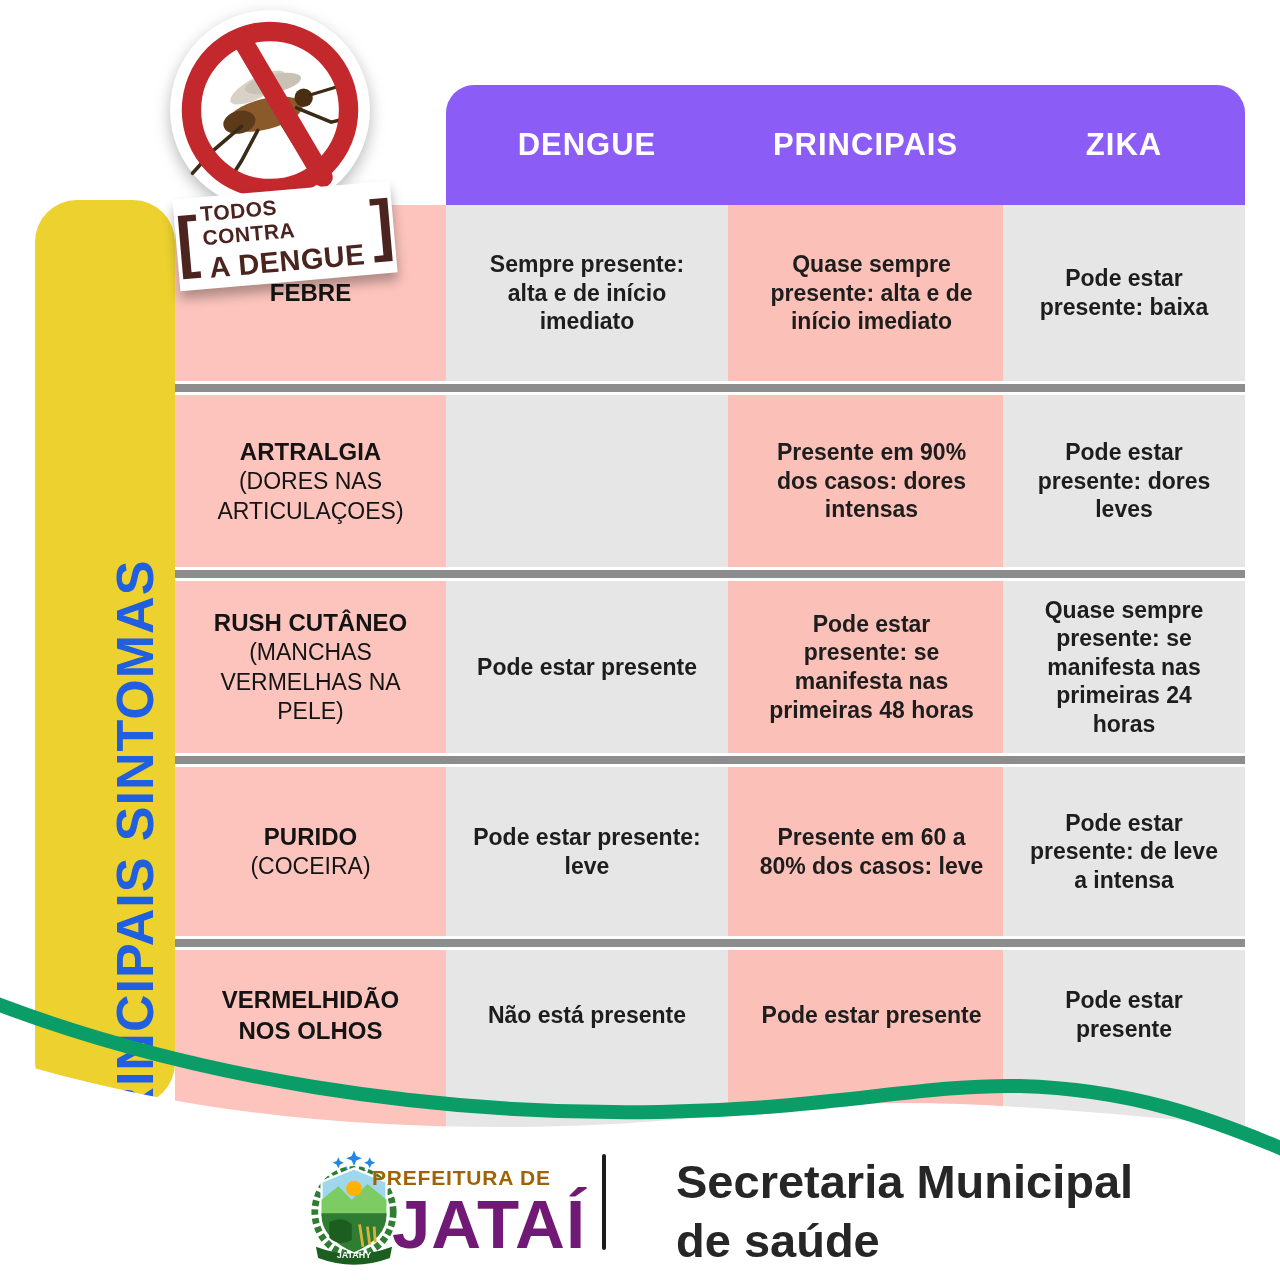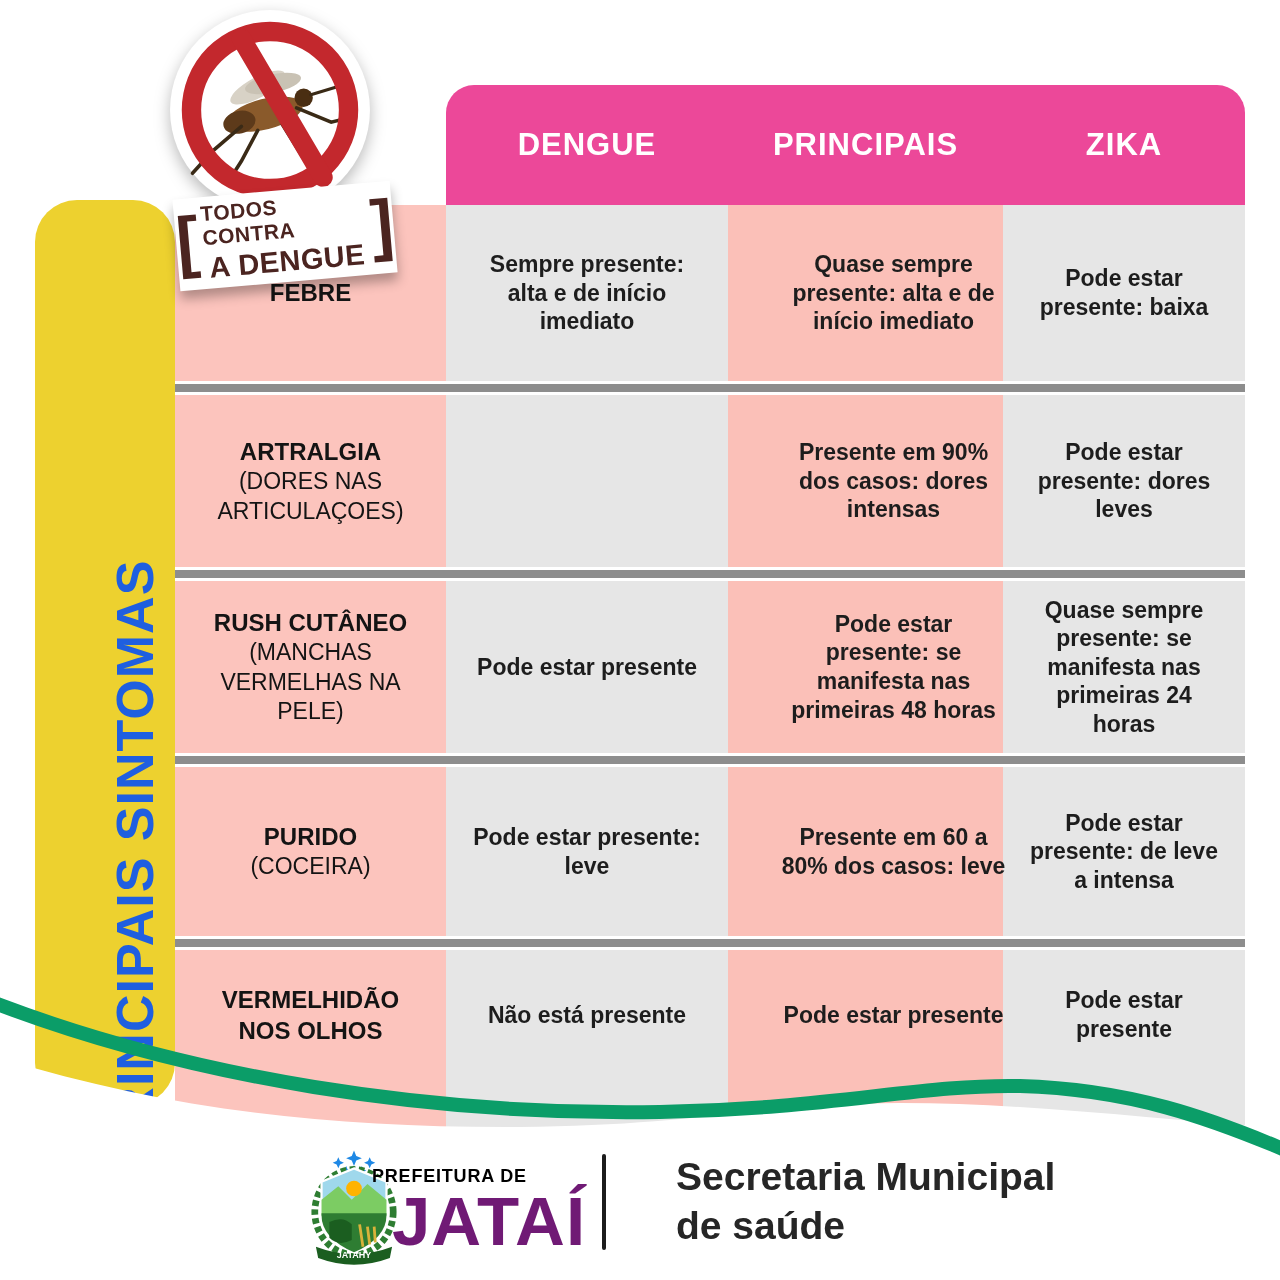--- a/index.html
+++ b/index.html
@@ -20,21 +20,21 @@
   }
   
   .col{position:absolute;top:205px;height:955px;z-index:1;}
   .colbg-label{left:175px;width:271px;background:#fcc4bd;}
   .colbg-1{left:446px;width:282px;background:#e6e6e6;}
   .colbg-2{left:728px;width:275px;background:#fbc0b8;}
   .colbg-3{left:1003px;width:242px;background:#e6e6e6;}
   
   .table-header{
     position:absolute;left:446px;top:85px;width:799px;height:120px;
-    background:#ec4899;border-radius:28px 28px 0 0;z-index:3;
+    background:#8b5cf6;border-radius:28px 28px 0 0;z-index:3;
     display:flex;align-items:center;
   }
   .header-cell{
     display:flex;align-items:center;justify-content:center;
     color:#ffffff;font-weight:bold;font-size:31px;letter-spacing:1px;
   }
   .hc-1{width:282px;} .hc-2{width:275px;} .hc-3{width:242px;}
   
   .row{position:absolute;left:0;width:1280px;z-index:2;}
   .row-1{top:205px;height:176px;}
@@ -42,21 +42,21 @@
   .row-3{top:581px;height:172px;}
   .row-4{top:767px;height:169px;}
   .row-5{top:950px;height:130px;}
   .cell{
     position:absolute;top:0;height:100%;
     display:flex;flex-direction:column;align-items:center;justify-content:center;
     text-align:center;box-sizing:border-box;padding:0 24px;
   }
   .cell.c-label{left:175px;width:271px;}
   .cell.c-1{left:446px;width:282px;}
-  .cell.c-2{left:756px;width:275px;}
+  .cell.c-2{left:734px;width:275px;}
   .cell.c-3{left:1003px;width:242px;}
   .cell-main{font-size:23px;font-weight:bold;line-height:1.24;color:#1d1d1d;}
   .cell-note{font-size:22px;font-weight:normal;line-height:1.22;color:#1d1d1d;}
   .row-label-main{font-size:24px;font-weight:bold;line-height:1.3;color:#141414;}
   .row-label-sub{font-size:23px;font-weight:normal;line-height:1.28;color:#141414;}
   
   .sep{
     position:absolute;left:175px;width:1070px;height:8px;background:#8d8d8d;
     border-top:3px solid #ffffff;border-bottom:3px solid #ffffff;z-index:2;
   }
@@ -75,25 +75,25 @@
     display:flex;align-items:center;justify-content:center;gap:4px;
   }
   .badge .bracket{font-size:68px;font-weight:bold;color:#4b2420;line-height:0.9;margin-top:-6px;}
   .badge-lines{display:flex;flex-direction:column;align-items:center;}
   .badge-l1{font-size:21px;font-weight:bold;color:#4b2420;letter-spacing:0.5px;}
   .badge-l2{font-size:29px;font-weight:bold;color:#4b2420;letter-spacing:0.5px;margin-top:2px;}
   
   .footer{position:absolute;left:0;top:1140px;width:1280px;height:140px;z-index:6;}
   .crest{position:absolute;left:298px;top:8px;width:112px;height:118px;}
   .brand{position:absolute;left:372px;top:26px;display:flex;flex-direction:column;}
-  .brand-top{font-size:18px;font-weight:bold;color:#000000;letter-spacing:0.8px;}
+  .brand-top{font-size:21px;font-weight:bold;color:#a16207;letter-spacing:0.8px;}
   .brand-name{font-size:69px;font-weight:bold;color:#701a75;letter-spacing:1px;line-height:1.0;margin-top:0px;margin-left:20px;}
   .footer-divider{position:absolute;left:602px;top:14px;width:4px;height:96px;background:#1c1c1c;border-radius:2px;}
   .dept{position:absolute;left:676px;top:12px;display:flex;flex-direction:column;}
-  .dept-line{font-size:39px;font-weight:bold;color:#262626;line-height:1.26;}
+  .dept-line{font-size:47px;font-weight:bold;color:#262626;line-height:1.26;}
 </style>
 </head>
 <body>
 
 <div class="canvas">
 
   <div class="sidebar">
     <div class="sidebar-title">PRINCIPAIS SINTOMAS</div>
   </div>
 

